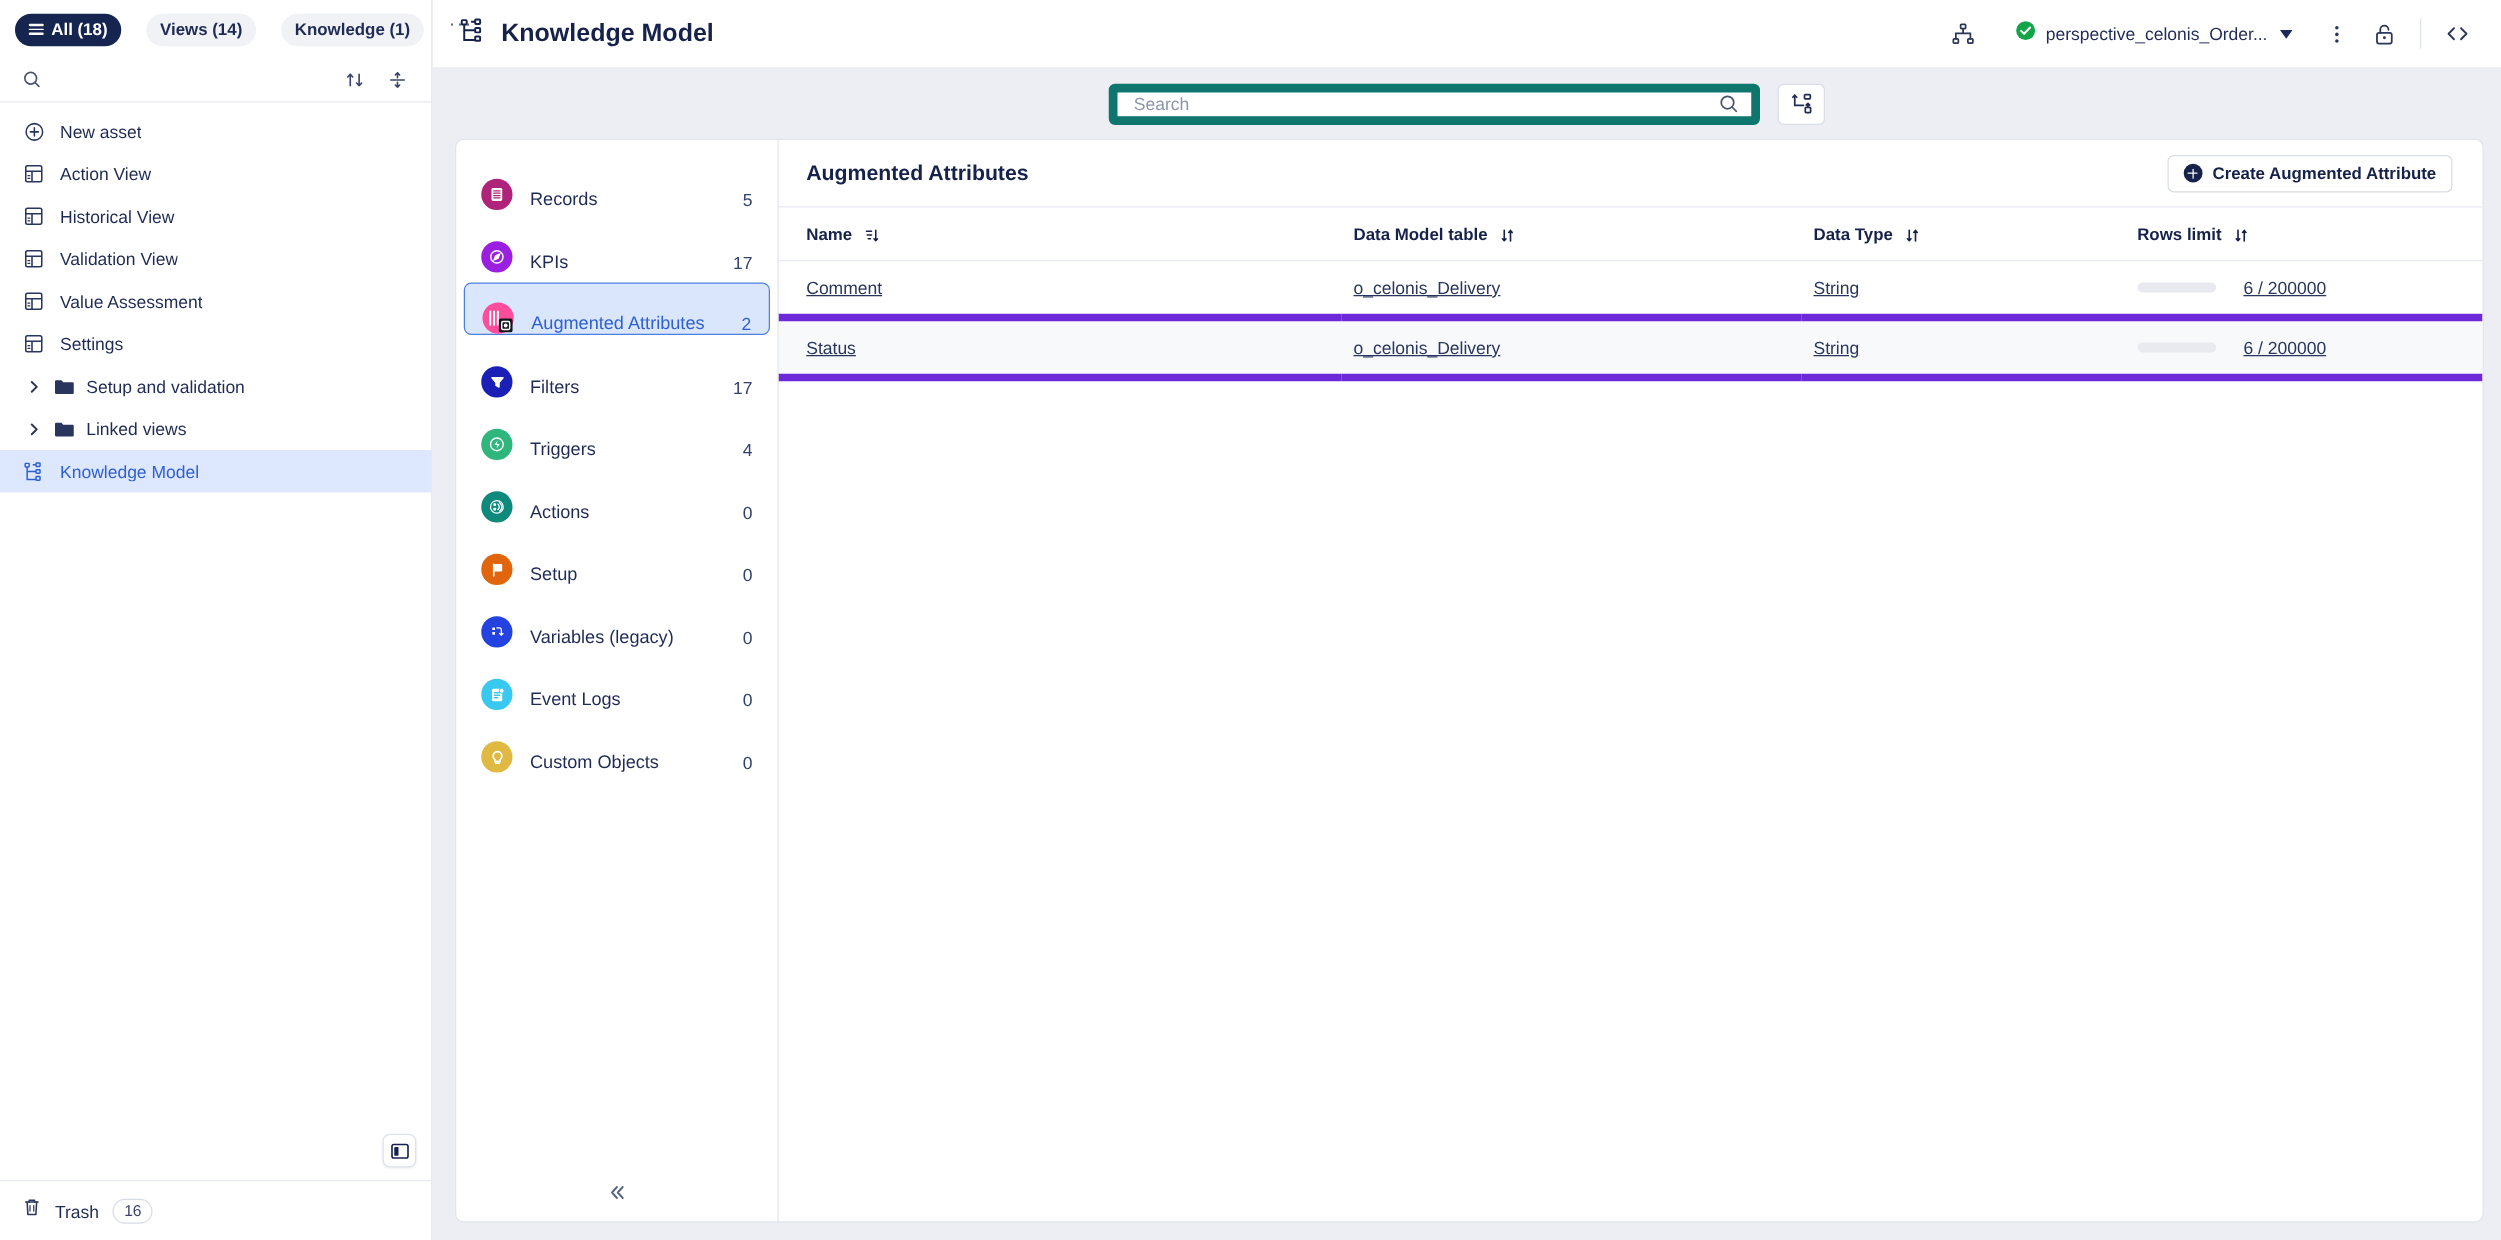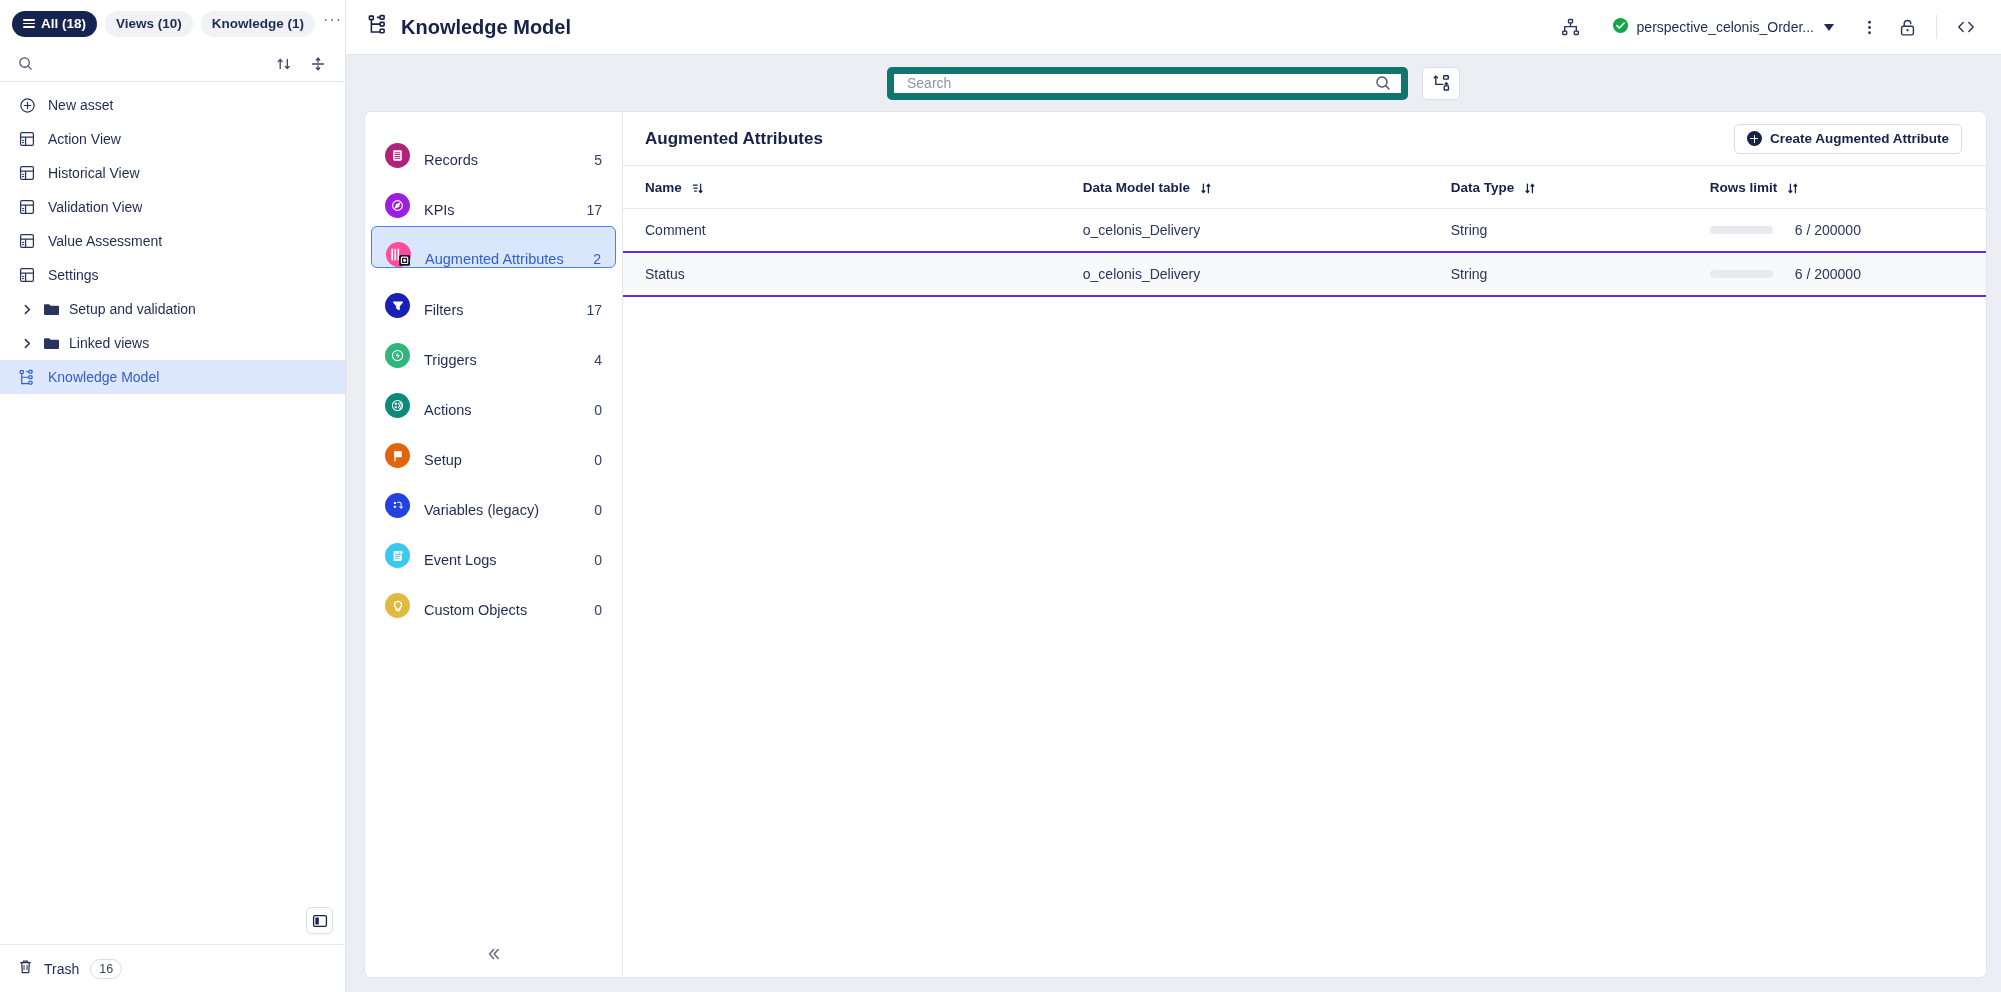--- a/index.html
+++ b/index.html
@@ -24,21 +24,21 @@
     background: #ffffff;
     border-right: 1px solid #dfe3ea;
     display: flex;
     flex-direction: column;
     position: relative;
     flex-shrink: 0;
   }
   .sb-tabs {
     display: flex;
     align-items: center;
-    gap: 8px;
+    gap: 20px;
     padding: 10px 12px 9px 12px;
     height: 46px;
   }
   .tab {
     display: inline-flex;
     align-items: center;
     gap: 6px;
     height: 26px;
     padding: 0 11px;
     border-radius: 14px;
@@ -321,24 +321,25 @@
     color: #16224a;
     padding: 14px 10px 13px 10px;
     border-bottom: 1px solid #e6e9ef;
     white-space: nowrap;
   }
   table.tbl th:first-child { padding-left: 22px; }
   table.tbl td {
     font-size: 14px;
     color: #28355c;
     padding: 13px 10px;
-    border-bottom: 2px solid #6d28d9;
+    border-bottom: 6px solid #6d28d9;
     white-space: nowrap;
     overflow: hidden;
     text-overflow: ellipsis;
+    text-decoration: underline;
   }
   table.tbl td:first-child { padding-left: 22px; }
   table.tbl tbody tr:nth-child(even) { background: #f8f9fb; }
   .sort-ico { display: inline-flex; vertical-align: middle; margin-left: 6px; color: #16224a; }
   .rows-cell { display: flex; align-items: center; gap: 22px; }
   .rowbar {
     width: 63px; height: 8px; border-radius: 4px; background: #e8eaef; flex-shrink: 0;
   }
   .col-name { width: 33%; }
   .col-dmt { width: 27%; }
@@ -355,21 +356,21 @@
     <div class="sb-tabs">
       <div class="tab active">
         <span class="hamb">
             <i></i>
             <i></i>
             <i></i>
           </span>
         <span>All (18)</span>
       </div>
       <div class="tab">
-        <span>Views (10)</span>
+        <span>Views (14)</span>
       </div>
       <div class="tab">
         <span>Knowledge (1)</span>
       </div>
       <div class="sb-more">
         <span>···</span>
       </div>
     </div>
 
     <div class="sb-search-row">

